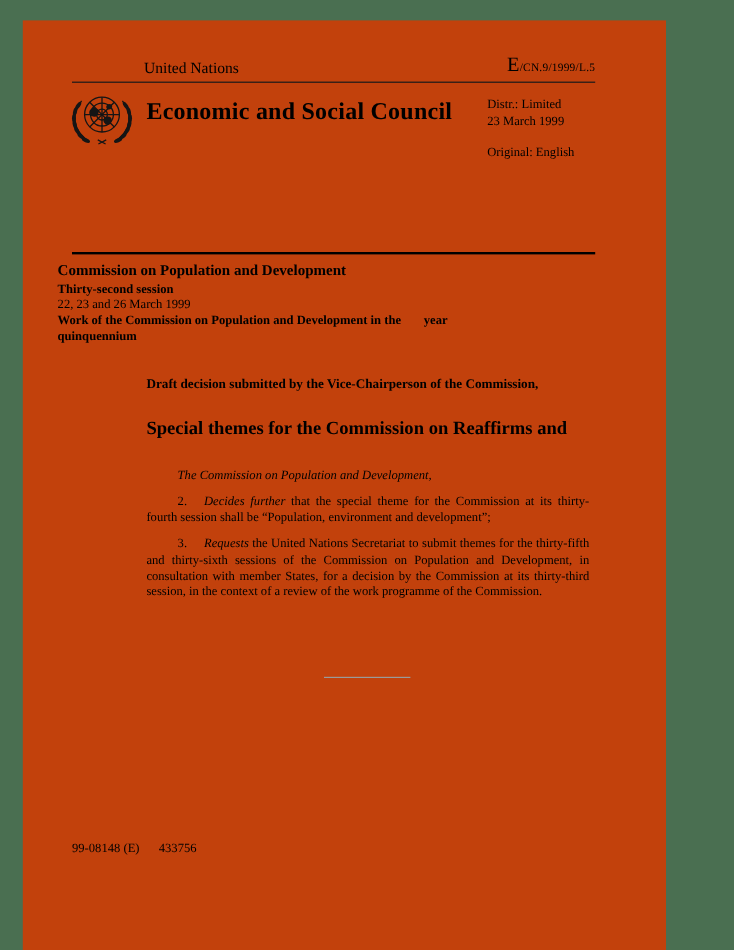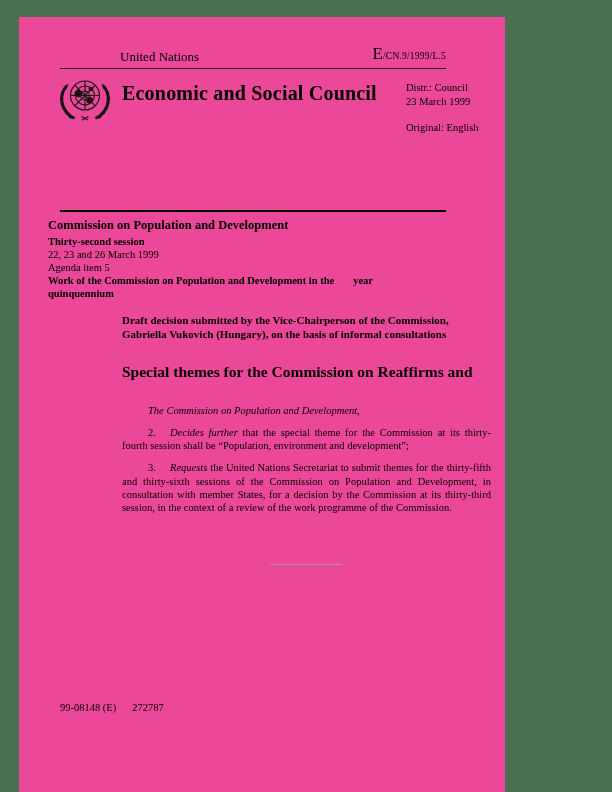--- a/index.html
+++ b/index.html
@@ -10,23 +10,23 @@
     overflow: hidden;
     font-family: "Liberation Serif", serif;
     color: #000;
   }
   body { background: #4a6f51; }
 
   .paper {
     position: absolute;
     left: 19px;
     top: 17px;
-    width: 486px;
+    width: 536px;
     height: 775px;
-    background: #ec4899;
+    background: #c2410c;
   }
 
   
   .org-name {
     position: absolute;
     left: 101px;
     top: 32px;
     font-size: 13px;
   }
   .doc-symbol {
@@ -198,47 +198,45 @@
         <ellipse cx="49.8" cy="33" rx="1.6" ry="3.6" transform="rotate(32 49.8 33)"></ellipse>
         <ellipse cx="46.5" cy="37.5" rx="1.6" ry="3.6" transform="rotate(50 46.5 37.5)"></ellipse>
         <ellipse cx="42.4" cy="41" rx="1.6" ry="3.6" transform="rotate(68 42.4 41)"></ellipse>
       </g>
     </svg>
   </div>
 
   <div class="council-name">Economic and Social Council</div>
 
   <div class="distr-block">
-    <span>Distr.: Council</span>
+    <span>Distr.: Limited</span>
     <span>23 March 1999</span>
     <span class="original-line">Original: English</span>
   </div>
 
   <div class="thick-rule"></div>
   <div class="session-block">
     <div class="commission-line">Commission on Population and Development</div>
     <div class="bold-line">Thirty-second session</div>
     <div>22, 23 and 26 March 1999</div>
-    <div>Agenda item 5</div>
     <div class="bold-line"><span>Work of the Commission on Population and Development in the</span><span class="topic-gap">year</span></div>
     <div class="bold-line">quinquennium</div>
   </div>
 
   <div class="main-content">
     <p class="subtitle">
       <span>Draft decision submitted by the Vice-Chairperson of the Commission,</span>
-      <span>Gabriella Vukovich (Hungary), on the basis of informal consultations</span>
     </p>
     <h1 class="doc-title">
       <span>Special themes for the Commission on Reaffirms and</span>
     </h1>
     <p class="intro-line">The Commission on Population and Development,</p>
     <div>
         <p class="body-para"><span class="para-num">2.</span><span class="para-lead">Decides further</span><span> that the special theme for the Commission at its thirty-fourth session shall be “Population, environment and development”;</span></p>
         <p class="body-para"><span class="para-num">3.</span><span class="para-lead">Requests</span><span> the United Nations Secretariat to submit themes for the thirty-fifth and thirty-sixth sessions of the Commission on Population and Development, in consultation with member States, for a decision by the Commission at its thirty-third session, in the context of a review of the work programme of the Commission.</span></p>
       </div>
   </div>
 
   <div class="end-divider"></div>
 
-  <div class="footer"><span>99-08148 (E)</span><span class="job-code">272787</span></div>
+  <div class="footer"><span>99-08148 (E)</span><span class="job-code">433756</span></div>
 
 </div>
 
 </body></html>

